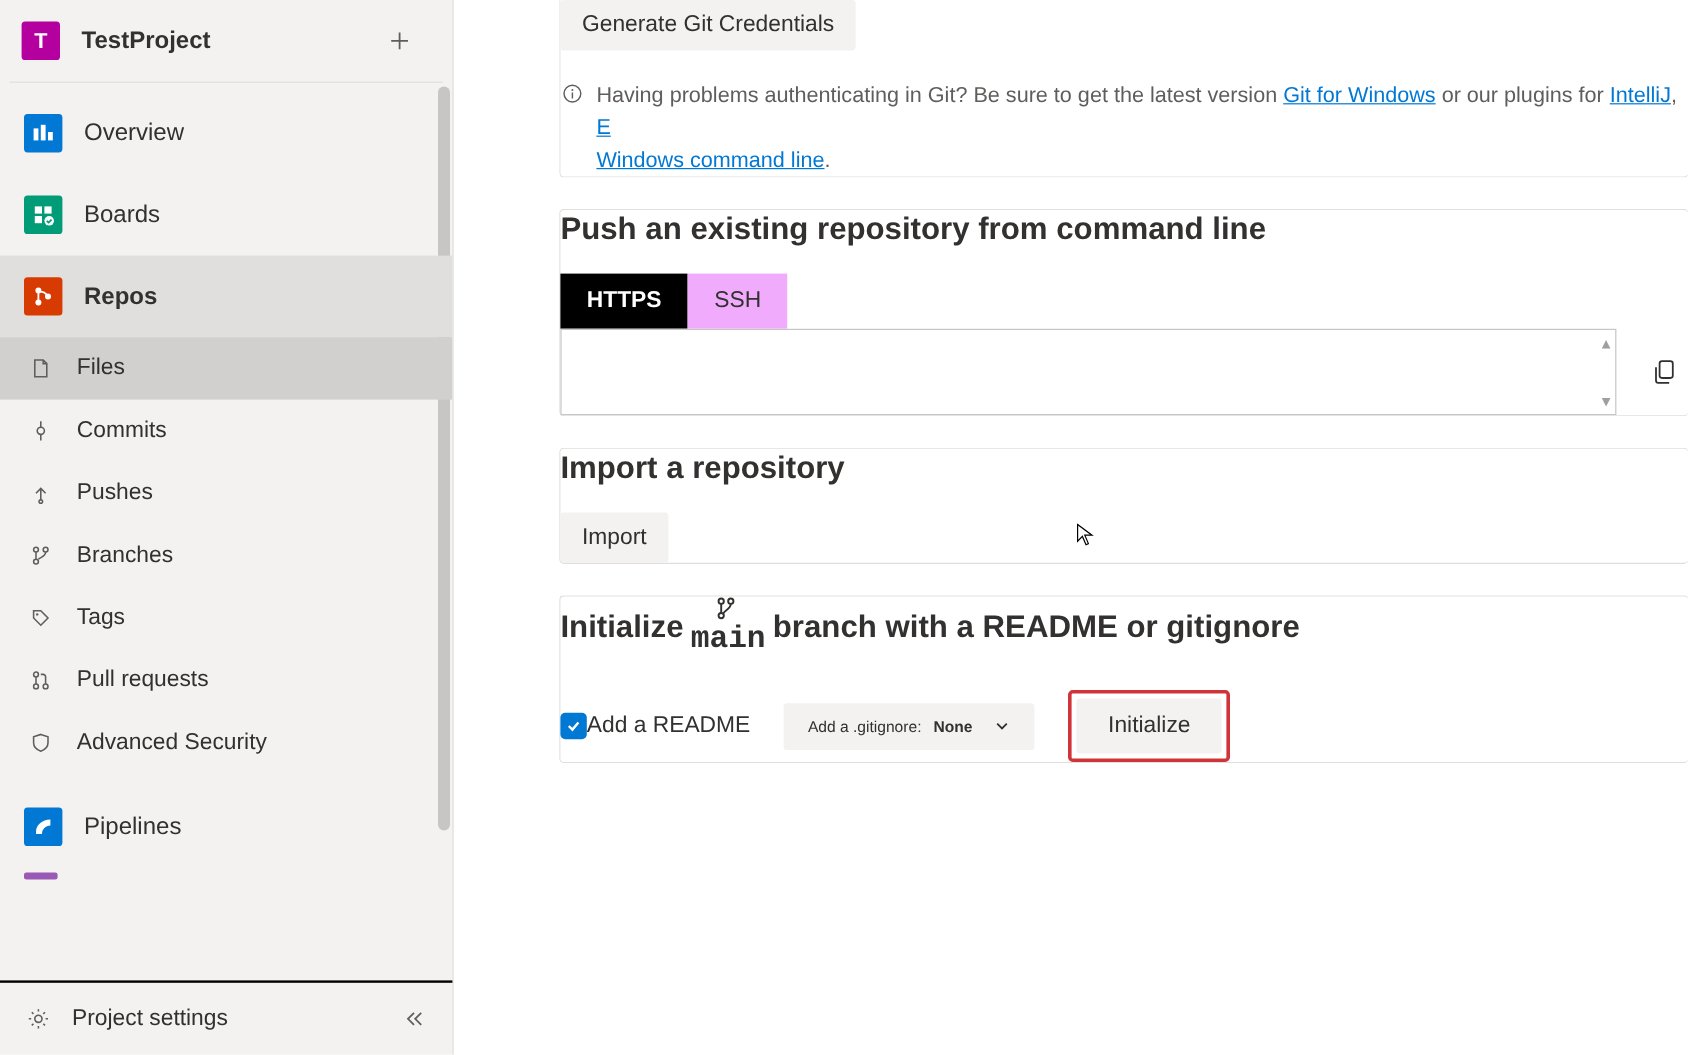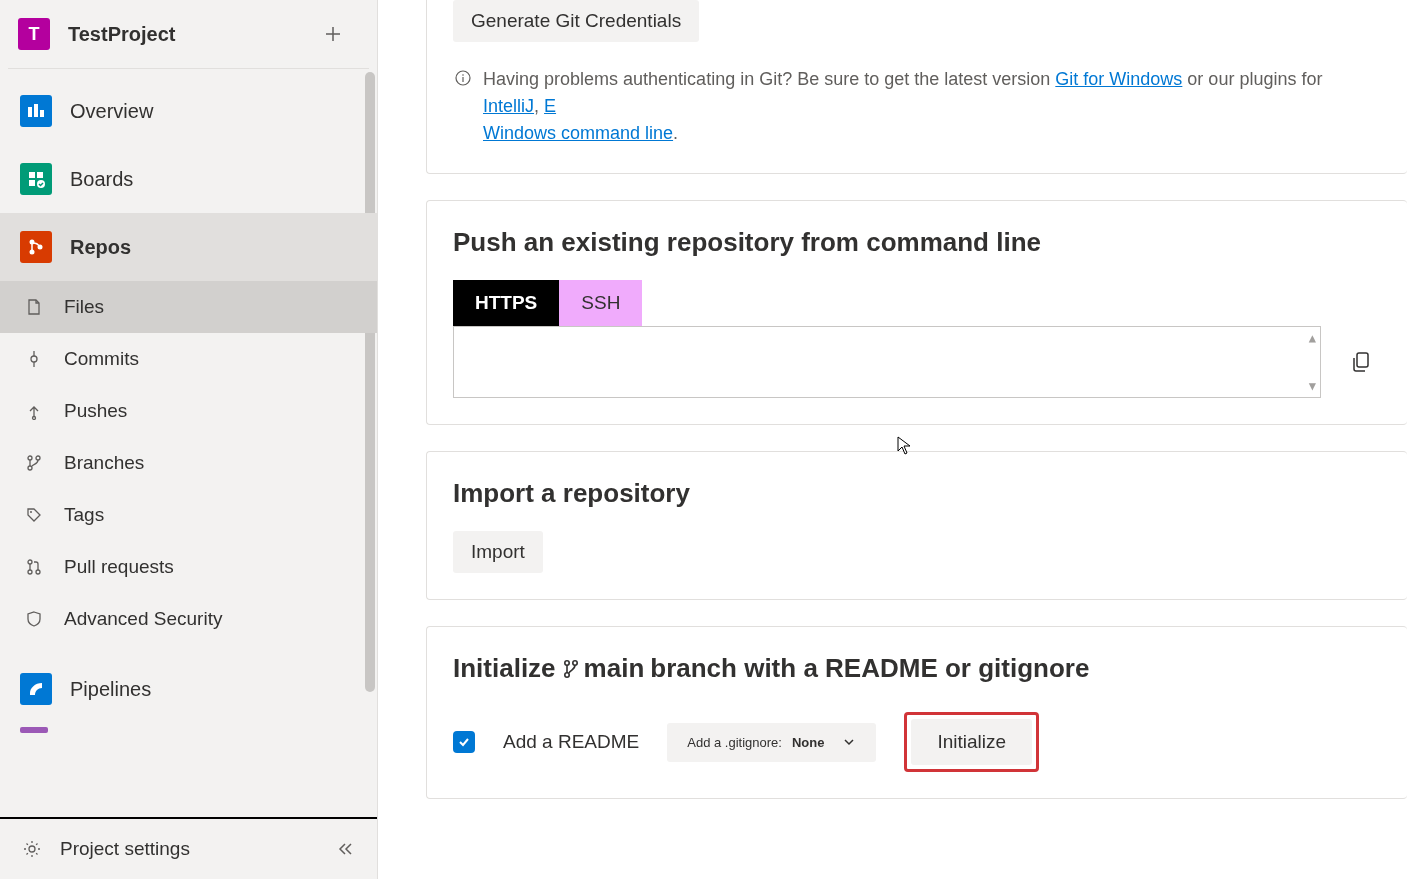--- a/index.html
+++ b/index.html
@@ -23,21 +23,21 @@
     .nav-sub.active { background: #d2d0ce; font-weight: 400; }
     .nav-sub-icon { width: 24px; height: 24px; margin-right: 18px; display: flex; align-items: center; justify-content: center; color: #605e5c; }
     
     .sidebar-footer { border-top: 2px solid #000000; padding: 18px 20px; display: flex; align-items: center; justify-content: space-between; }
     .footer-left { display: flex; align-items: center; font-size: 19px; }
     .footer-icon { width: 24px; height: 24px; margin-right: 16px; display: flex; align-items: center; justify-content: center; color: #605e5c; }
     .collapse-btn { width: 24px; height: 24px; display: flex; align-items: center; justify-content: center; cursor: pointer; color: #605e5c; }
     
     
     .main { flex: 1; background: #fff; overflow-y: auto; padding: 0 0 20px 48px; }
-    .card { background: #fff; border: 1px solid #e1dfdd; border-top: none; border-right: none; border-radius: 0 0 4px 4px; padding: 26px; margin-bottom: 26px; }
+    .card { background: #fff; border: 1px solid #e1dfdd; border-top: none; border-right: none; border-radius: 0 0 4px 4px; margin-bottom: 26px; margin-left: 40px; }
     .card.full { border-top: 1px solid #e1dfdd; border-radius: 4px; }
     .card-top { padding-top: 0; }
     
     .btn { display: inline-flex; align-items: center; padding: 10px 18px; background: #f3f2f1; border: none; font-size: 19px; cursor: pointer; color: #323130; border-radius: 3px; }
     
     .info-row { display: flex; align-items: flex-start; margin-top: 24px; color: #605e5c; font-size: 18px; }
     .info-icon { width: 20px; height: 20px; margin-right: 10px; margin-top: 2px; flex-shrink: 0; display:flex; align-items:center; justify-content:center; }
     .info-text { line-height: 1.5; }
     .link { color: #0078d4; text-decoration: underline; cursor: pointer; }
     
@@ -47,25 +47,25 @@
     .tab { padding: 12px 22px; font-size: 19px; cursor: pointer; background: #f0abfc; }
     .tab.active { background: #000000; color: #fff; font-weight: 600; }
     
     .code-box-row { display: flex; align-items: center; }
     .code-box { flex: 1; border: 1px solid #c8c6c4; height: 72px; position: relative; background: #fff; padding: 12px; font-family: Consolas, monospace; font-size: 14px; color: #999; }
     .code-scroll-up { position: absolute; right: 4px; top: 4px; color: #a19f9d; font-size: 12px; }
     .code-scroll-down { position: absolute; right: 4px; bottom: 4px; color: #a19f9d; font-size: 12px; }
     .copy-btn { width: 40px; height: 40px; margin-left: 20px; display: flex; align-items: center; justify-content: center; cursor: pointer; color: #323130; }
     
     .init-title { font-size: 26px; font-weight: 600; display: flex; align-items: center; flex-wrap: wrap; gap: 6px; }
-    .branch-chip { display: inline-flex; align-items: center; font-family: Liberation Sans, sans-serif; font-weight: 700; }
+    .branch-chip { display: inline-flex; align-items: center; font-family: Liberation Mono, monospace; font-weight: 700; flex-direction: column; }
     .branch-icon { margin-right: 4px; }
     
     .init-row { display: flex; align-items: center; gap: 28px; margin-top: 28px; }
-    .checkbox-row { display: flex; align-items: center; gap: 28px; font-size: 19px; }
+    .checkbox-row { display: flex; align-items: center; gap: 0; font-size: 19px; }
     .checkbox { width: 22px; height: 22px; background: #0078d4; border-radius: 4px; display: flex; align-items: center; justify-content: center; color: #fff; cursor: pointer; }
     .dropdown { display: flex; align-items: center; padding: 12px 20px; background: #f3f2f1; font-size: 13px; cursor: pointer; border-radius: 3px; gap: 10px; }
     .dropdown-val { font-weight: 600; }
     .chevron { margin-left: 8px; }
     .init-btn-wrap { border: 3px solid #d13438; border-radius: 4px; padding: 4px; }
     
     svg { display: block; }
   </style>
 </head>
 <body>

